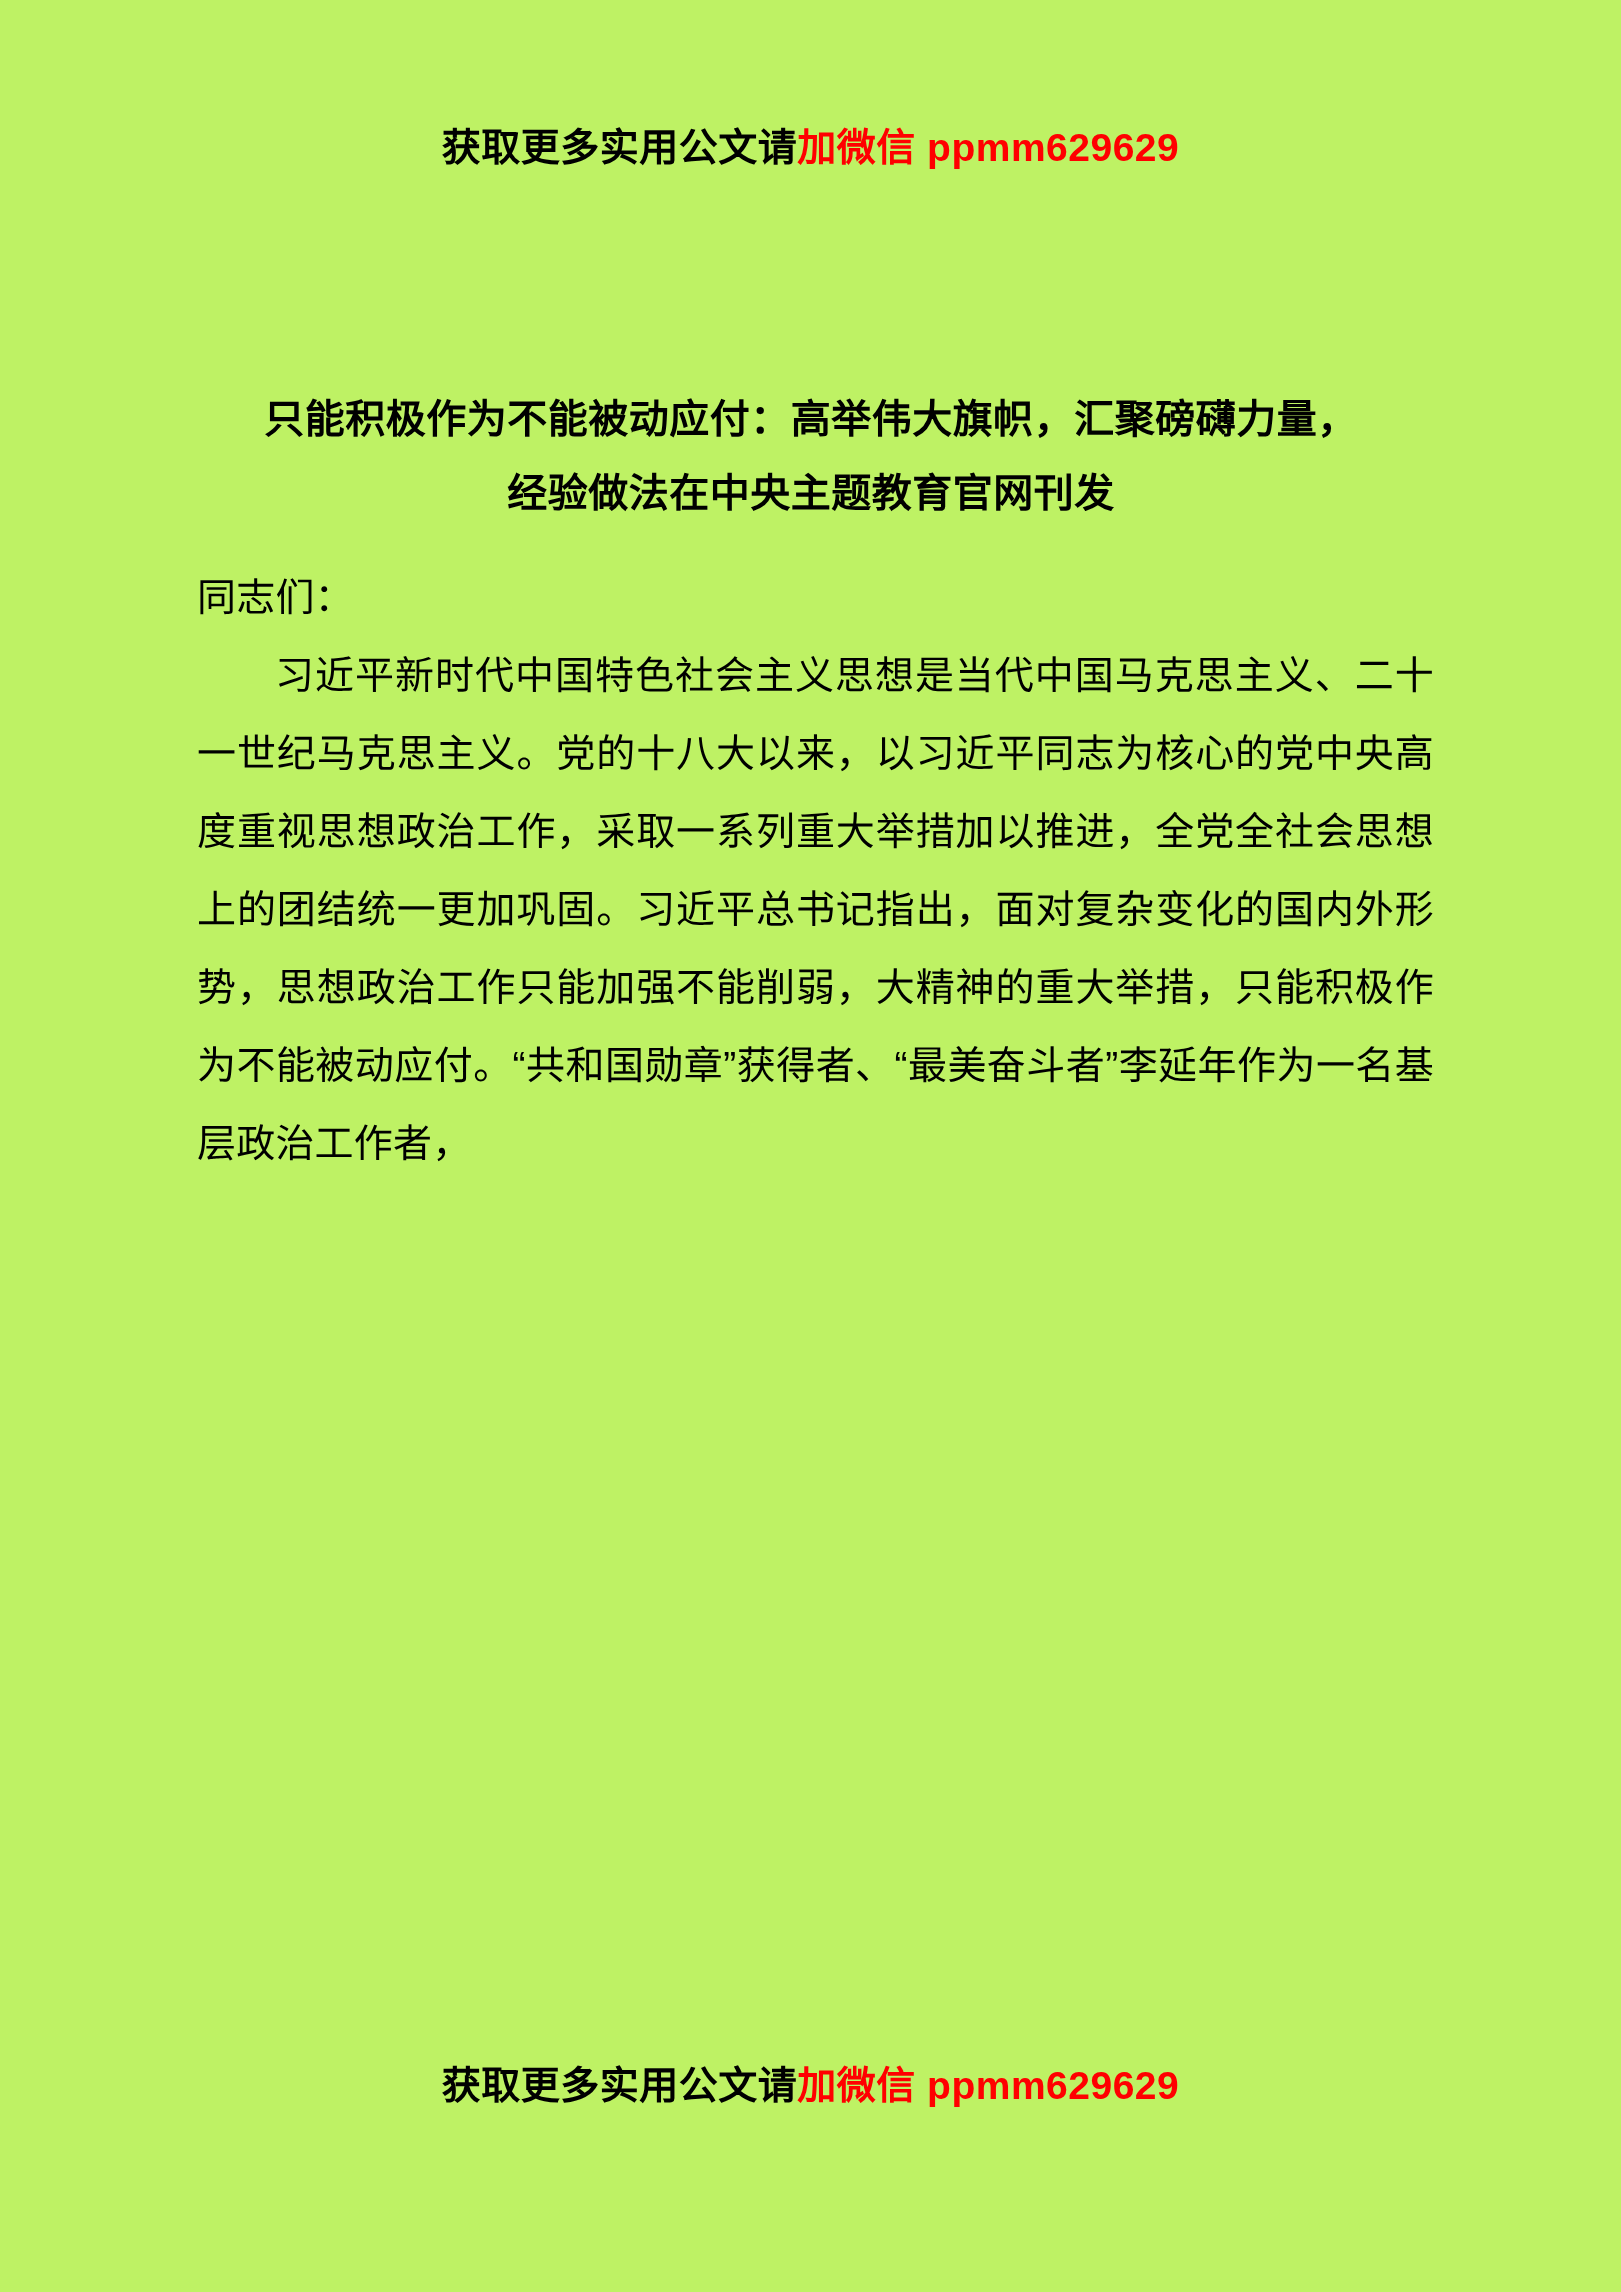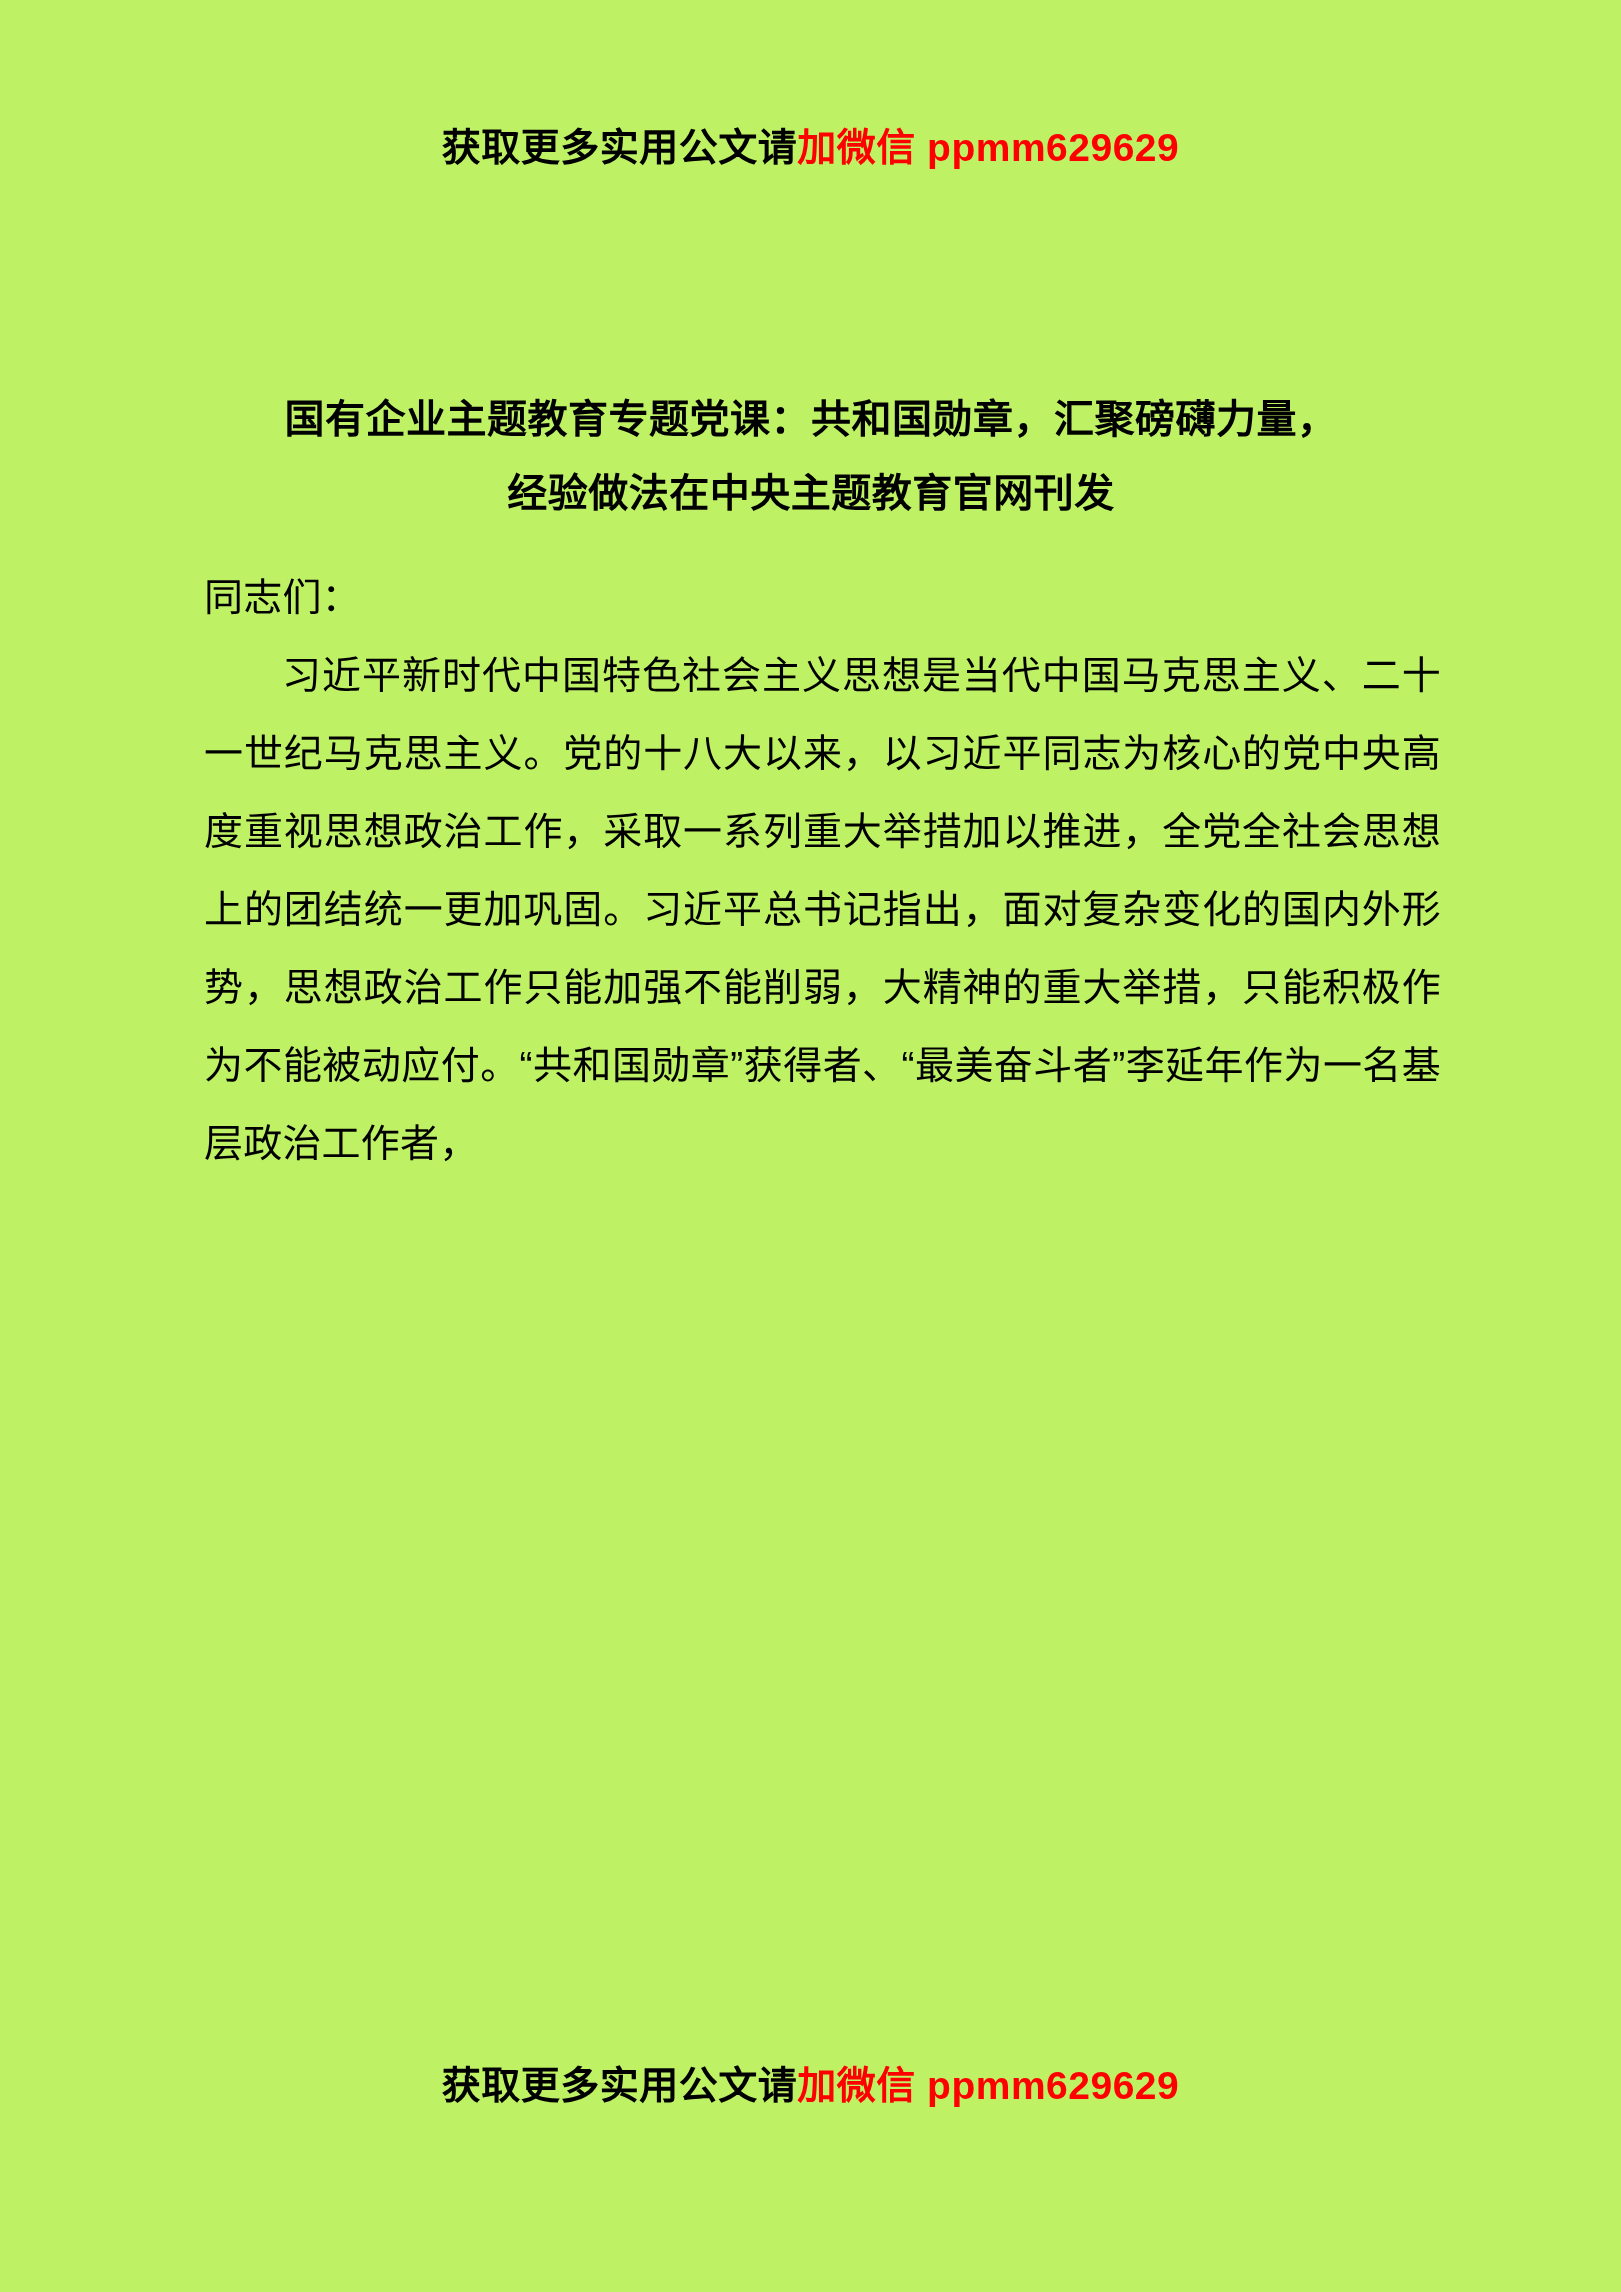--- a/index.html
+++ b/index.html
@@ -52,21 +52,21 @@
     font-size: 40px;
     font-weight: bold;
     line-height: 74px;
     letter-spacing: 0.5px;
   }
   .doc-title .title-line { display: block; }
 
   
   .body-block {
     position: absolute;
-    left: 204px;
+    left: 197px;
     top: 559px;
     width: 1237px;
   }
 
   .para {
     font-size: 39px;
     line-height: 78px;
     letter-spacing: 0.2px;
     text-align: justify;
     text-justify: inter-ideograph;
@@ -78,21 +78,21 @@
 </head>
 <body>
 
 <div class="page">
 
   <div class="banner banner-header">
     <span class="black-part">获取更多实用公文请</span><span class="red-part">加微信 ppmm629629</span>
   </div>
 
   <h1 class="doc-title">
-    <span class="title-line">国有企业主题教育专题党课：共和国勋章，汇聚磅礴力量，</span>
+    <span class="title-line">只能积极作为不能被动应付：高举伟大旗帜，汇聚磅礴力量，</span>
     <span class="title-line">经验做法在中央主题教育官网刊发</span>
   </h1>
 
   <div class="body-block">
     <p class="para">同志们：</p>
     <p class="para indent">习近平新时代中国特色社会主义思想是当代中国马克思主义、二十一世纪马克思主义。党的十八大以来，以习近平同志为核心的党中央高度重视思想政治工作，采取一系列重大举措加以推进，全党全社会思想上的团结统一更加巩固。习近平总书记指出，面对复杂变化的国内外形势，思想政治工作只能加强不能削弱，大精神的重大举措，只能积极作为不能被动应付。“共和国勋章”获得者、“最美奋斗者”李延年作为一名基层政治工作者，</p>
   </div>
 
   <div class="banner banner-footer">
     <span class="black-part">获取更多实用公文请</span><span class="red-part">加微信 ppmm629629</span>

